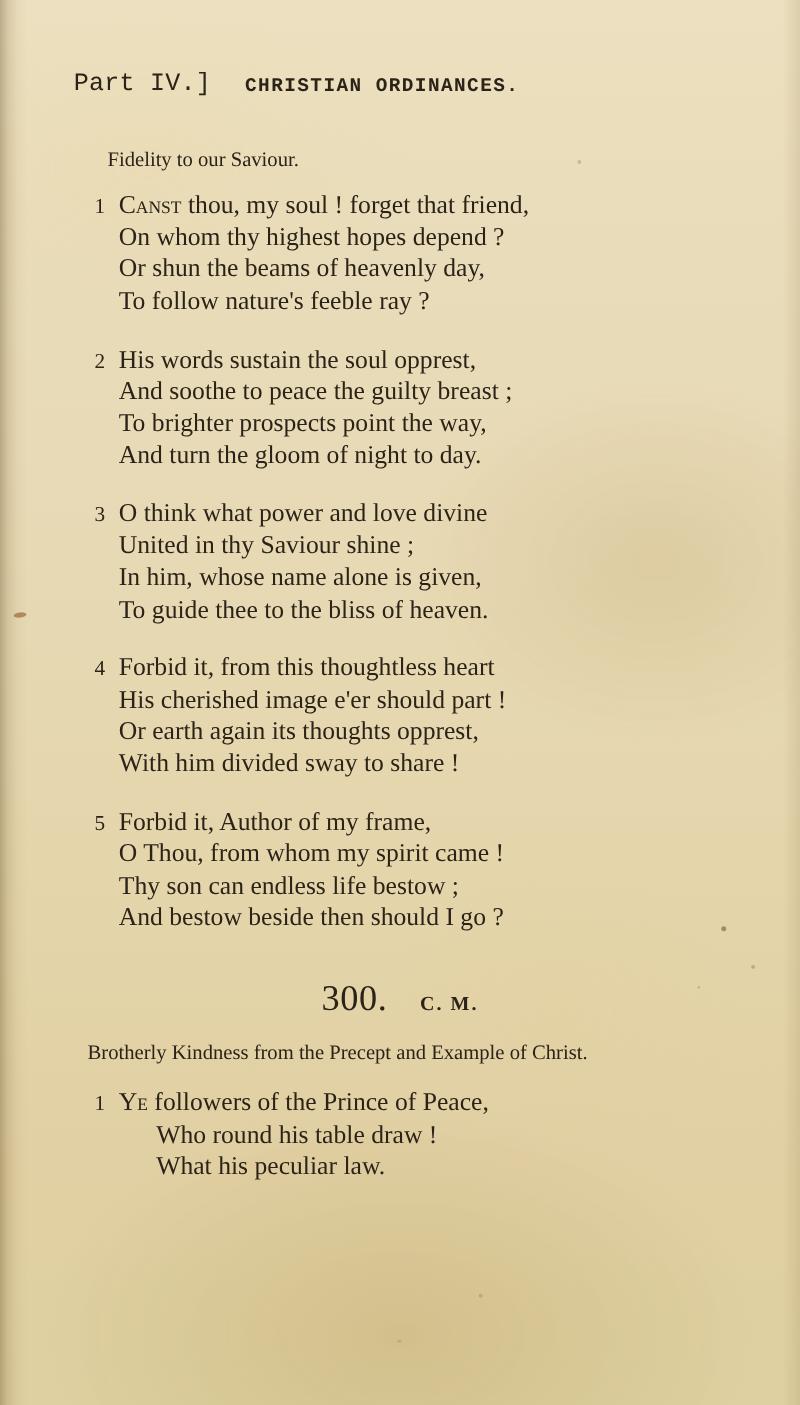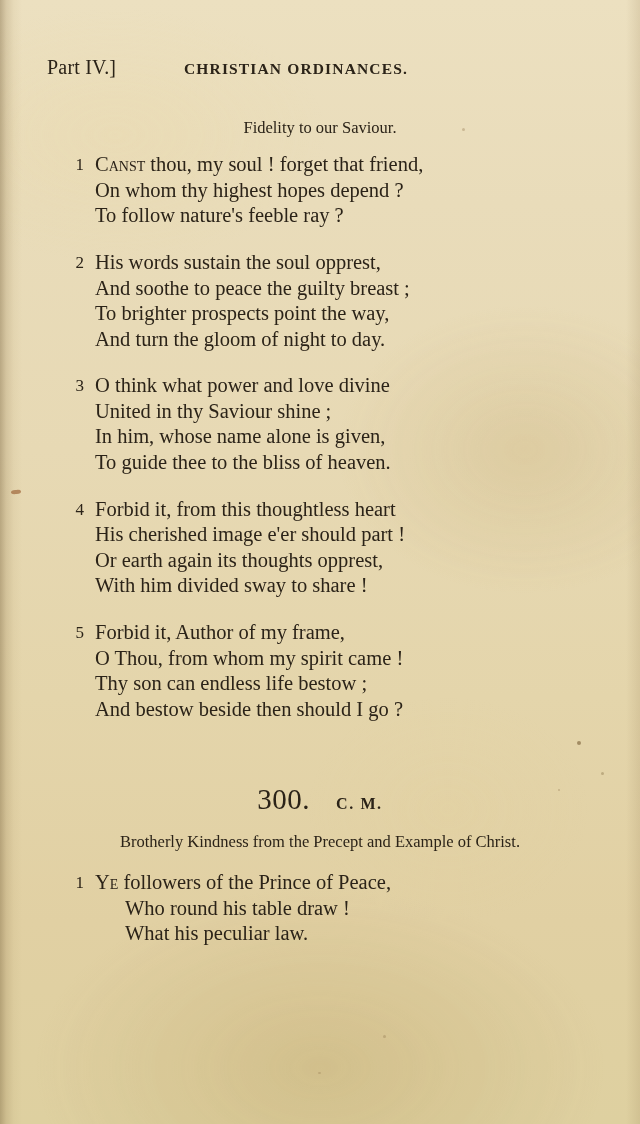--- a/index.html
+++ b/index.html
@@ -109,23 +109,24 @@
   }
 
   .content {
     position: relative;
     z-index: 2;
   }
 
   
   .running-head {
     position: absolute;
-    left: 0; right: 0;
+    left: 12px; right: 0;
     top: 56px;
     height: 26px;
+    font-family: Liberation Mono, monospace;
   }
   .head-part {
     position: absolute;
     left: 47px;
     top: 0;
     font-size: 20px;
     letter-spacing: .2px;
   }
   .head-title {
     position: absolute;
@@ -152,21 +153,20 @@
   }
   .hymn-meter {
     font-size: 16px;
     font-variant: small-caps;
     letter-spacing: 1.6px;
     margin-left: 26px;
     font-weight: 600;
   }
 
   .hymn-subtitle {
-    text-align: center;
     font-size: 16.5px;
     margin-top: 14px;
     line-height: 1.22;
     padding: 0 86px;
   }
   #hymn-300 .hymn-subtitle {
     padding: 0 70px;
     margin-top: 16px;
   }
 
@@ -226,20 +226,21 @@
     </div>
 
     <div class="hymn" id="hymn-299">
       <div class="hymn-subtitle">Fidelity to our Saviour.</div>
       <div class="verses">
 
         <div class="verse">
           <span class="verse-number">1</span>
           <div class="line"><span class="smallcap-lead">Canst</span><span> thou, my soul ! forget that friend,</span></div>
           <div class="line">On whom thy highest hopes depend ?</div>
+          <div class="line">Or shun the beams of heavenly day,</div>
           <div class="line">To follow nature's feeble ray ?</div>
         </div>
 
         <div class="verse">
           <span class="verse-number">2</span>
           <div class="line">His words sustain the soul opprest,</div>
           <div class="line">And soothe to peace the guilty breast ;</div>
           <div class="line">To brighter prospects point the way,</div>
           <div class="line">And turn the gloom of night to day.</div>
         </div>

